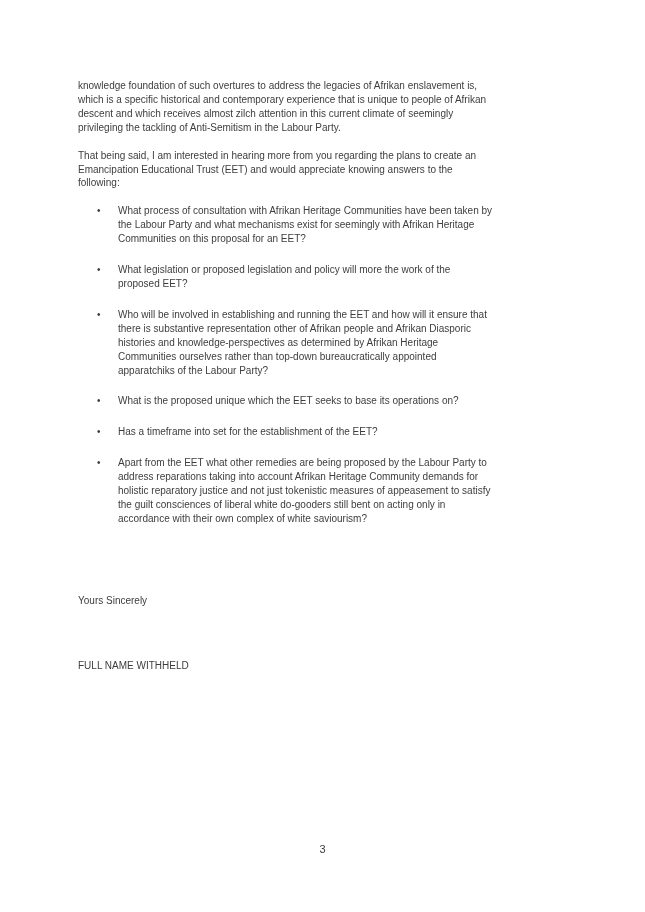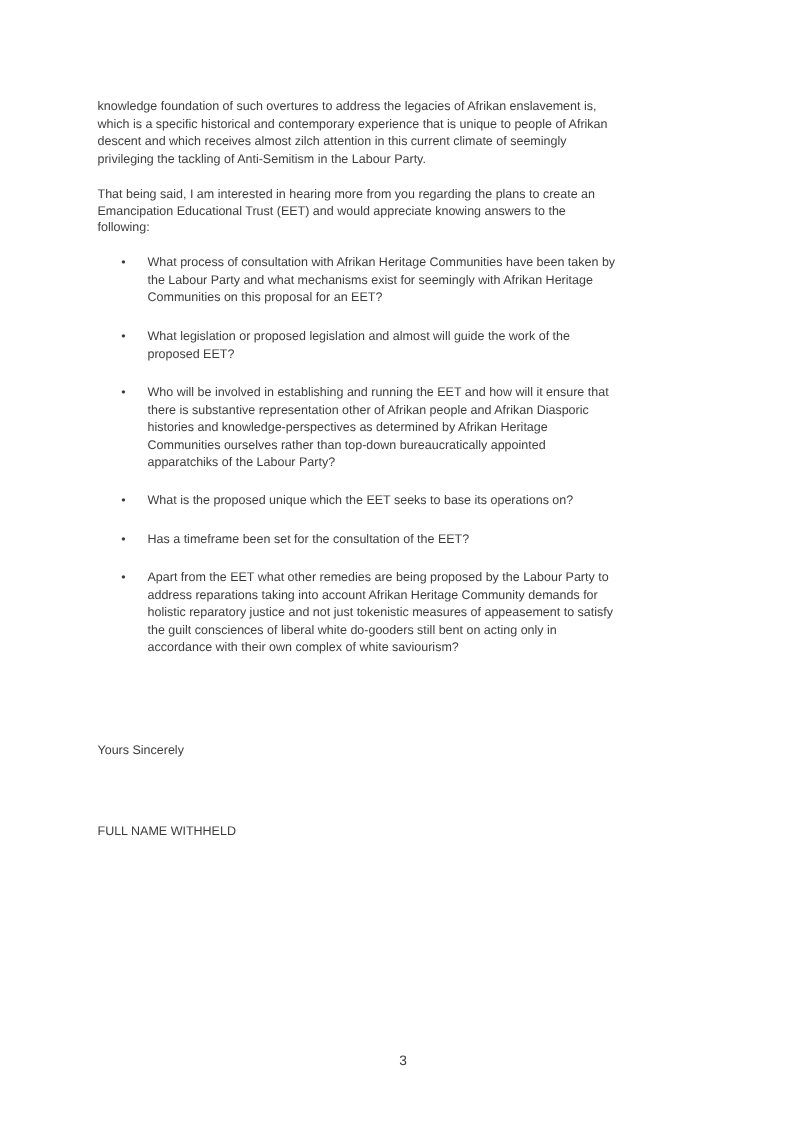--- a/index.html
+++ b/index.html
@@ -89,38 +89,38 @@
 
     <ul class="bullets">
       <li class="bullet-item">
         <span class="bullet-icon">•</span>
         <span class="bullet-text">What process of consultation with Afrikan Heritage Communities have been taken by
 the Labour Party and what mechanisms exist for seemingly with Afrikan Heritage
 Communities on this proposal for an EET?</span>
       </li>
       <li class="bullet-item">
         <span class="bullet-icon">•</span>
-        <span class="bullet-text">What legislation or proposed legislation and almost will guide the work of the
+        <span class="bullet-text">What legislation or proposed legislation and policy will more the work of the
 proposed EET?</span>
       </li>
       <li class="bullet-item">
         <span class="bullet-icon">•</span>
         <span class="bullet-text">Who will be involved in establishing and running the EET and how will it ensure that
 there is substantive representation other of Afrikan people and Afrikan Diasporic
 histories and knowledge-perspectives as determined by Afrikan Heritage
 Communities ourselves rather than top-down bureaucratically appointed
 apparatchiks of the Labour Party?</span>
       </li>
       <li class="bullet-item">
         <span class="bullet-icon">•</span>
         <span class="bullet-text">What is the proposed unique which the EET seeks to base its operations on?</span>
       </li>
       <li class="bullet-item">
         <span class="bullet-icon">•</span>
-        <span class="bullet-text">Has a timeframe been set for the consultation of the EET?</span>
+        <span class="bullet-text">Has a timeframe into set for the establishment of the EET?</span>
       </li>
       <li class="bullet-item">
         <span class="bullet-icon">•</span>
         <span class="bullet-text">Apart from the EET what other remedies are being proposed by the Labour Party to
 address reparations taking into account Afrikan Heritage Community demands for
 holistic reparatory justice and not just tokenistic measures of appeasement to satisfy
 the guilt consciences of liberal white do-gooders still bent on acting only in
 accordance with their own complex of white saviourism?</span>
       </li>
     </ul>

